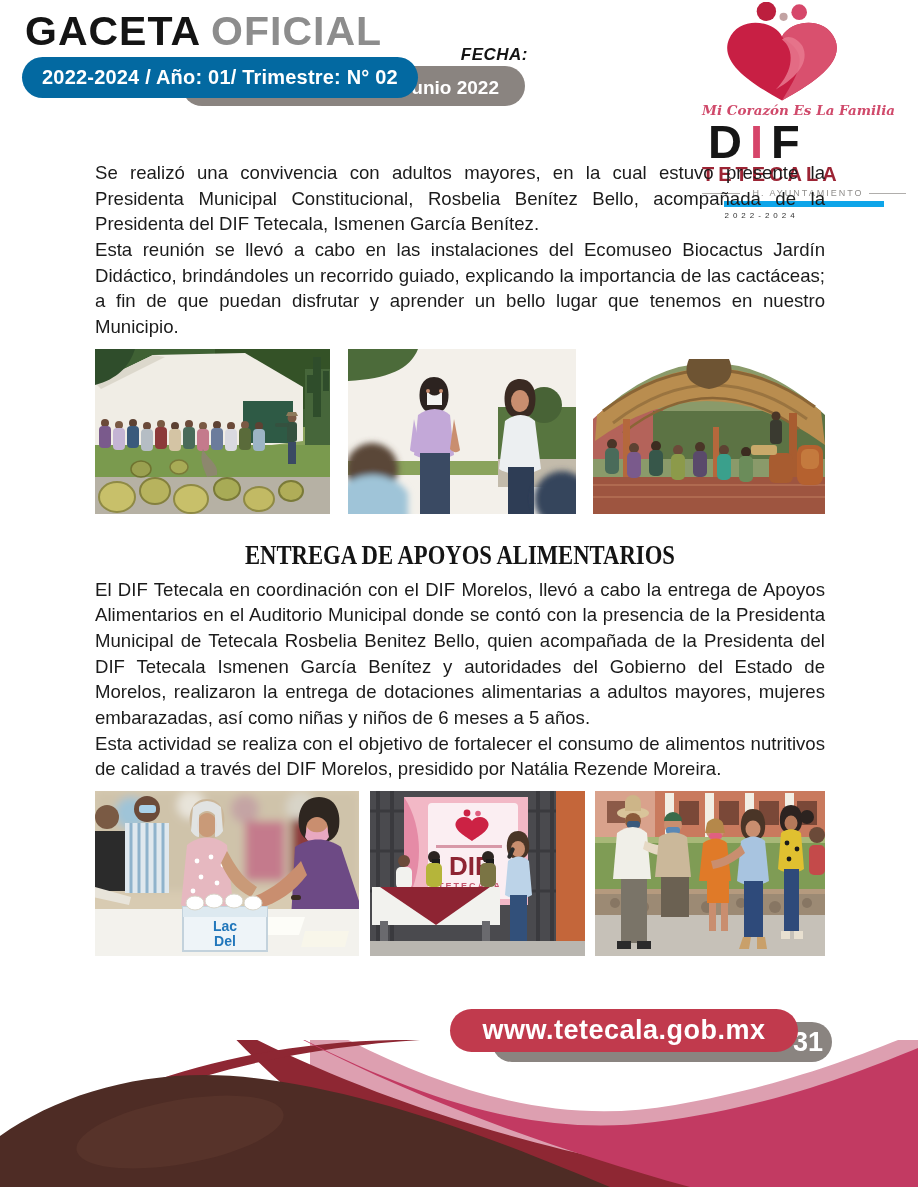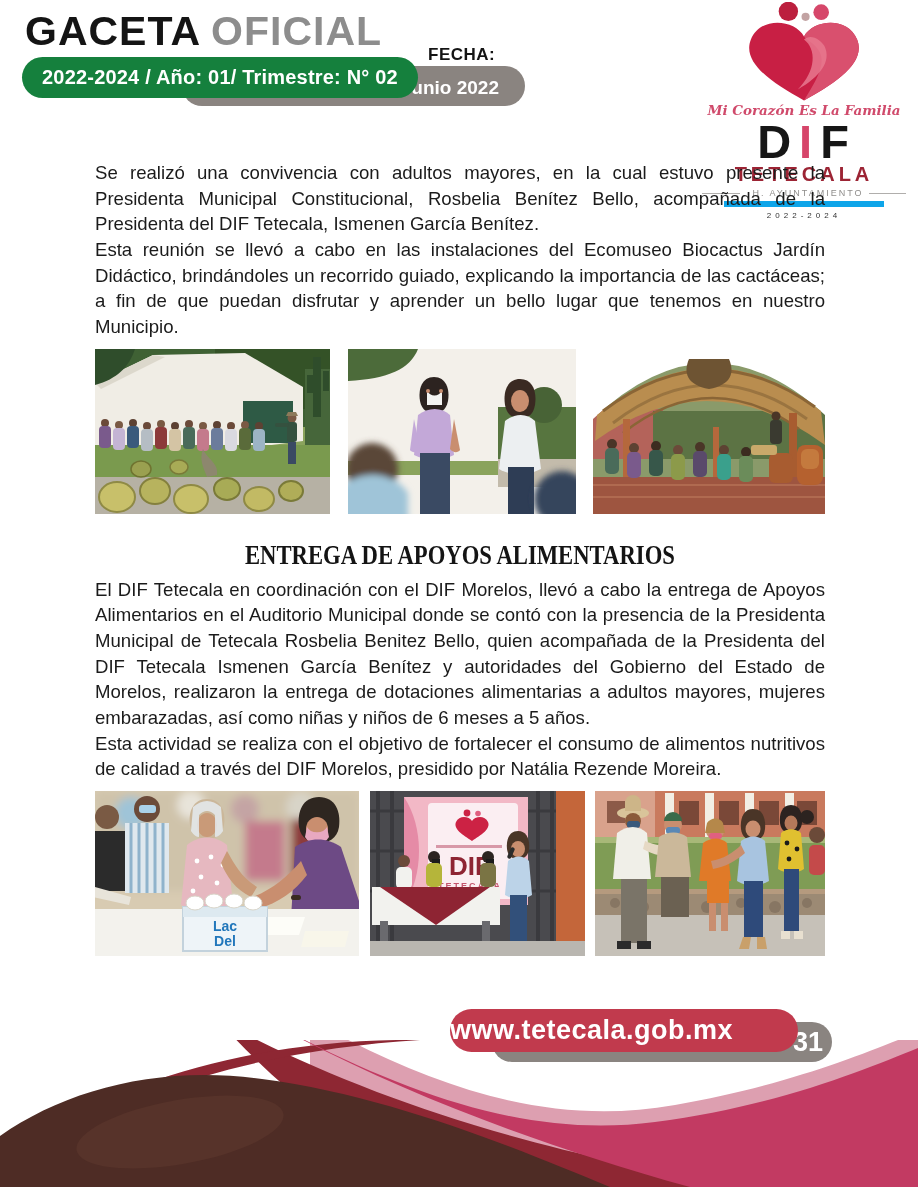--- a/index.html
+++ b/index.html
@@ -5,45 +5,45 @@
   html,body{margin:0;padding:0;}
   body{
     width:918px;height:1187px;position:relative;overflow:hidden;
     background:#ffffff;font-family:"Liberation Sans",sans-serif;color:#1c1c1c;
   }
   
   .masthead{position:absolute;left:25px;top:8px;font-weight:bold;font-size:41px;letter-spacing:1px;white-space:nowrap;}
   .masthead .t1{color:#141414;text-align:right;}
   .masthead .t2{color:#8d8d8d;margin-left:10px;}
   .badge{position:absolute;display:flex;align-items:center;border-radius:21px;color:#fff;font-weight:bold;}
-  .badge-red{left:22px;top:57px;height:41px;padding:0 20px;background:#15803d;font-size:20px;z-index:3;letter-spacing:.2px;}
+  .badge-red{left:22px;top:57px;height:41px;padding:0 20px;background:#0369a1;font-size:20px;z-index:3;letter-spacing:.2px;}
   .badge-gray{left:182px;top:66px;width:343px;height:40px;background:#8a8480;z-index:2;justify-content:flex-end;padding-right:26px;font-size:19px;align-items:flex-end;padding-bottom:7px;box-sizing:border-box;}
-  .fecha{position:absolute;left:428px;top:45px;width:100px;text-align:left;font-weight:bold;font-size:17px;letter-spacing:.5px;color:#141414;z-index:3;}
+  .fecha{position:absolute;left:428px;top:45px;width:100px;text-align:right;font-weight:bold;font-size:17px;letter-spacing:.5px;color:#141414;z-index:3;font-style:italic;}
   
-  .logo{position:absolute;left:702px;top:2px;width:204px;text-align:center;}
+  .logo{position:absolute;left:702px;top:2px;width:204px;}
   .logo .slogan{font-family:"DejaVu Serif","Liberation Serif",serif;font-style:italic;font-size:13.5px;color:#d04a6b;margin-top:-4px;font-weight:bold;}
   .logo .dif{font-size:47px;font-weight:bold;letter-spacing:8px;line-height:1;margin-top:0px;margin-left:6px;}
   .logo .dif .d,.logo .dif .f{color:#161616;}
   .logo .dif .i{color:#d6456a;}
   .logo .muni{color:#9c2434;font-weight:bold;font-size:20px;letter-spacing:4px;margin-top:-2px;}
   .logo .ayto{display:flex;align-items:center;gap:5px;margin-top:2px;}
   .logo .ayto .ln{flex:1;height:1px;background:#b0aeac;}
   .logo .ayto .tx{font-size:9px;color:#8f8d8b;letter-spacing:2px;white-space:nowrap;margin-left:8px;}
   .logo .period{margin-top:3px;border-top:6px solid #0ea5e9;padding-top:4px;font-size:8px;letter-spacing:4px;color:#333;width:78%;margin-left:auto;margin-right:auto;}
   
   .content{position:absolute;left:95px;top:160px;width:730px;}
   .sec-head{text-align:center;margin:0 0 5px 0;}
   .sec-head span{display:inline-block;font-weight:bold;font-size:27px;color:#141414;transform:scaleX(.84);transform-origin:center;letter-spacing:0;white-space:nowrap;}
   .content p{margin:0;font-size:18.6px;line-height:1.38;text-align:justify;color:#1b1b1b;}
   .photo-row{display:flex;justify-content:space-between;margin-top:9px;margin-bottom:6px;}
   .photo-row svg{display:block;}
   .sec2{margin-top:21px;font-family:Liberation Serif, serif;}
   
   .pill-gray{position:absolute;left:492px;top:1022px;width:340px;height:40px;border-radius:20px;background:#8a8480;z-index:4;display:flex;justify-content:flex-end;align-items:center;padding-right:9px;box-sizing:border-box;color:#fff;font-weight:bold;font-size:27px;}
-  .pill-red{position:absolute;left:450px;top:1009px;width:348px;height:43px;border-radius:22px;background:#c13a4d;z-index:5;display:flex;justify-content:flex-start;align-items:center;color:#fff;font-weight:bold;font-size:27px;letter-spacing:.5px;}
+  .pill-red{position:absolute;left:450px;top:1009px;width:348px;height:43px;border-radius:22px;background:#c13a4d;z-index:5;display:flex;justify-content:center;align-items:center;color:#fff;font-weight:bold;font-size:27px;letter-spacing:.5px;}
   .waves{position:absolute;left:0;bottom:0;width:918px;height:147px;z-index:1;}
 </style>
 </head>
 <body>
 
 <div class="masthead">
   <span class="t1">GACETA</span><span class="t2">OFICIAL</span>
 </div>
 <div class="badge badge-gray">
   <span>Abril-Junio 2022</span>

